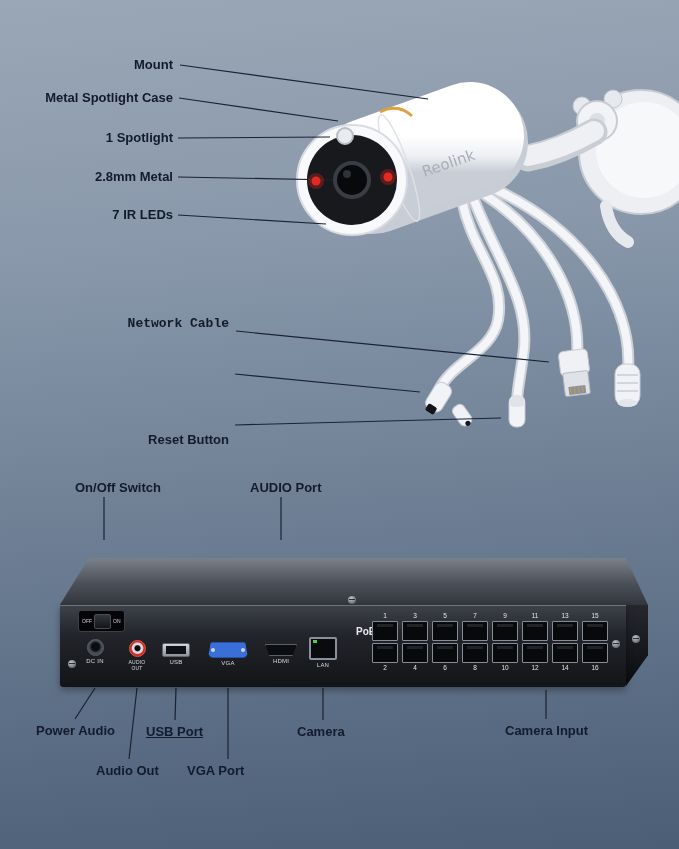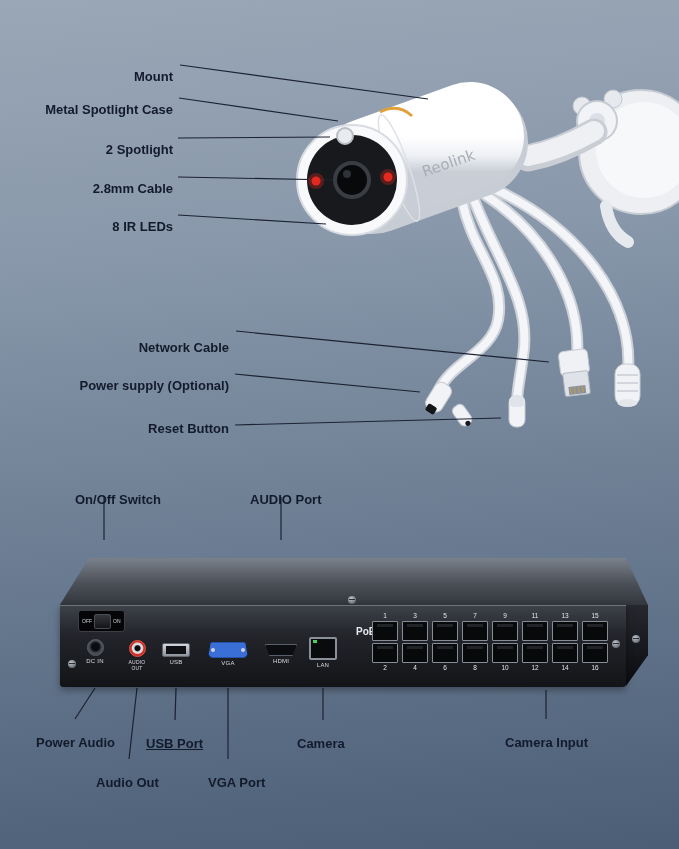--- a/index.html
+++ b/index.html
@@ -4,21 +4,21 @@
 <style>
   html,body { margin:0; padding:0; }
   .stage {
     position:relative; width:679px; height:849px; overflow:hidden;
     background:linear-gradient(175deg,#9aa7b6 0%, #8897aa 30%, #66788e 68%, #4c5e76 100%);
     font-family:"Liberation Sans", sans-serif;
   }
   .illus { position:absolute; left:0; top:0; }
   .lbl {
     position:absolute; font:600 13px/16px "Liberation Sans",sans-serif;
-    color:#121a2c; white-space:nowrap;margin-top:12px;
+    color:#121a2c; white-space:nowrap;
   }
   .lbl.ra { text-align:right; }
 
   
   .nvr { position:absolute; left:52px; top:558px; width:596px; height:132px; }
   .nvr-top {
     position:absolute; left:0; top:0; width:596px; height:47px;
     background:linear-gradient(180deg,#7a818a 0%, #4b4f57 55%, #33363d 100%);
     clip-path:polygon(6.2% 0, 96.3% 0, 100% 100%, 1.3% 100%);
   }
@@ -188,35 +188,34 @@
       <line x1="137" y1="688" x2="129" y2="759"></line>
       <line x1="176" y1="688" x2="175" y2="720"></line>
       <line x1="228" y1="688" x2="228" y2="759"></line>
       <line x1="323" y1="688" x2="323" y2="720"></line>
       <line x1="546" y1="690" x2="546" y2="719"></line>
     </g>
   </svg>
 
   <div class="lbl ra" style="right:506px; top:57px;">Mount</div>
   <div class="lbl ra" style="right:506px; top:90px;">Metal Spotlight Case</div>
-  <div class="lbl ra" style="right:506px; top:130px;">2 Spotlight</div>
-  <div class="lbl ra" style="right:506px; top:169px;">2.8mm Cable</div>
-  <div class="lbl ra" style="right:506px; top:207px;">8 IR LEDs</div>
-
-  <div class="lbl ra" style="right:450px; top:328px;">Network Cable</div>
-  <div class="lbl ra" style="right:450px; top:366px;">Power supply (Optional)</div>
-  <div class="lbl ra" style="right:450px; top:409px;">Reset Button</div>
+  <div class="lbl ra" style="right:506px; top:130px;">1 Spotlight</div>
+  <div class="lbl ra" style="right:506px; top:169px;">2.8mm Metal</div>
+  <div class="lbl ra" style="right:506px; top:207px;">7 IR LEDs</div>
+
+  <div class="lbl ra" style="right:450px; top:316px;font-family:Liberation Mono, monospace;">Network Cable</div>
+  <div class="lbl ra" style="right:450px; top:432px;">Reset Button</div>
 
   <div class="lbl" style="left:75px; top:480px;">On/Off Switch</div>
   <div class="lbl" style="left:250px; top:480px;">AUDIO Port</div>
 
   <div class="lbl" style="left:36px; top:723px;">Power Audio</div>
   <div class="lbl" style="left:96px; top:763px;">Audio Out</div>
   <div class="lbl" style="left:146px; top:724px;text-decoration:underline;">USB Port</div>
-  <div class="lbl" style="left:208px; top:763px;text-align:right;">VGA Port</div>
+  <div class="lbl" style="left:187px; top:763px;text-align:right;">VGA Port</div>
   <div class="lbl" style="left:297px; top:724px;">Camera</div>
   <div class="lbl" style="left:505px; top:723px;">Camera Input</div>
 
   <div class="nvr">
     <div class="nvr-top">
       <div class="screw" style="left:296px; top:38px;"></div>
     </div>
     <div class="nvr-side">
       <div class="screw" style="left:6px; top:30px;"></div>
     </div>

